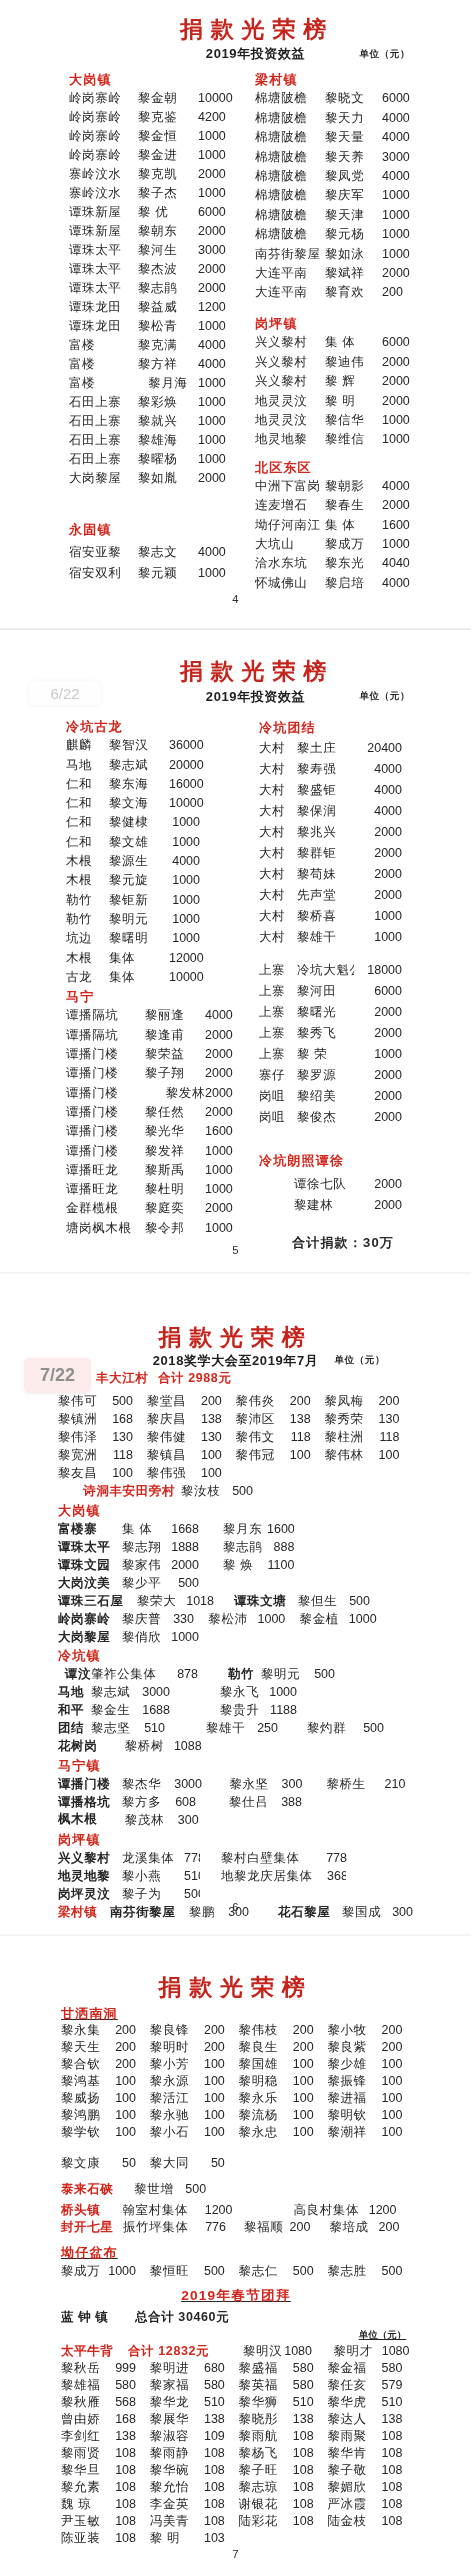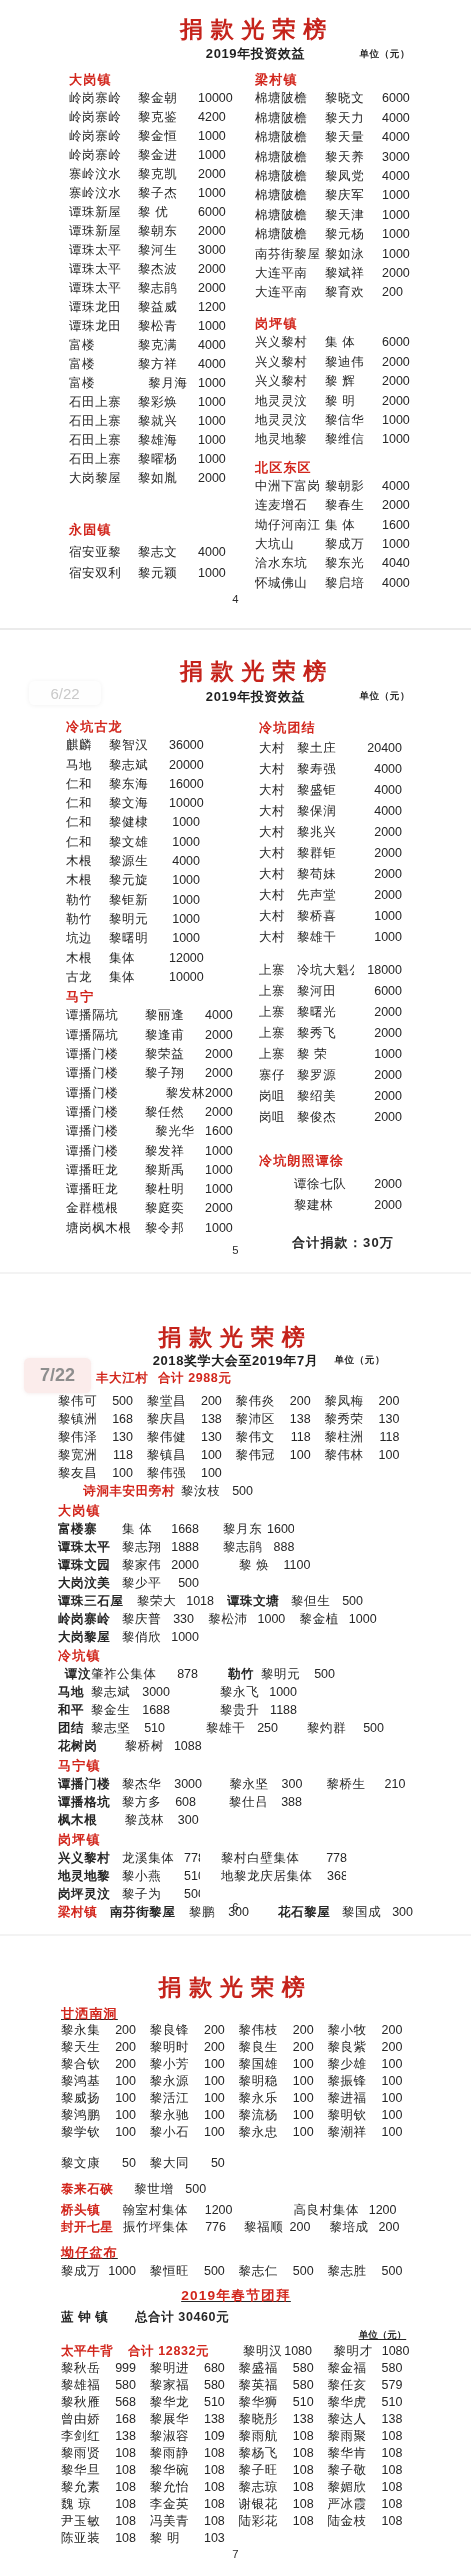--- a/index.html
+++ b/index.html
@@ -401,21 +401,21 @@
           <span class="ncell" style="width: 60px; text-align: right;">黎发林</span>
           <span class="acell">2000</span>
         </div>
         <div class="row" style="width: 158px;">
           <span class="vcell" style="width: 79px;">谭播门楼</span>
           <span class="ncell" style="width: 60px;">黎任然</span>
           <span class="acell">2000</span>
         </div>
         <div class="row" style="width: 158px;">
           <span class="vcell" style="width: 79px;">谭播门楼</span>
-          <span class="ncell" style="width: 60px; text-align: center;">黎光华</span>
+          <span class="ncell" style="width: 60px;">黎光华</span>
           <span class="acell">1600</span>
         </div>
         <div class="row" style="width: 158px;">
           <span class="vcell" style="width: 79px;">谭播门楼</span>
           <span class="ncell" style="width: 60px;">黎发祥</span>
           <span class="acell">1000</span>
         </div>
         <div class="row" style="width: 158px;">
           <span class="vcell" style="width: 79px;">谭播旺龙</span>
           <span class="ncell" style="width: 60px;">黎斯禹</span>
@@ -605,35 +605,35 @@
             <span class="cname">黎友昌</span>
             <span class="camt">100</span>
           </span><span class="cell">
             <span class="cname">黎伟强</span>
             <span class="camt">100</span>
           </span></div>
         <div class="line"><span class="seg r" style="width: 117px; text-align: right;">诗洞丰安田旁村</span><span class="seg" style="width: 42px; margin-left: 6px;">黎汝枝</span><span class="seg n" style="width: 30px;">500</span></div>
         <div class="line hline" style="margin-top: 1.8px;">大岗镇</div>
         <div class="line"><span class="seg b" style="width: 64px;">富楼寨</span><span class="seg" style="width: 48px;">集 体</span><span class="seg n" style="width: 29px;">1668</span><span class="seg" style="width: 44px; margin-left: 24px;">黎月东</span><span class="seg n" style="width: 27.4px;">1600</span></div>
         <div class="line"><span class="seg b" style="width: 64px;">谭珠太平</span><span class="seg" style="width: 48px;">黎志翔</span><span class="seg n" style="width: 29px;">1888</span><span class="seg" style="width: 44px; margin-left: 24px;">黎志鹃</span><span class="seg n" style="width: 27.4px;">888</span></div>
-        <div class="line"><span class="seg b" style="width: 64px;">谭珠文园</span><span class="seg" style="width: 48px;">黎家伟</span><span class="seg n" style="width: 29px;">2000</span><span class="seg" style="width: 44px; margin-left: 40px;">黎 焕</span><span class="seg n" style="width: 27.4px;">1100</span></div>
+        <div class="line"><span class="seg b" style="width: 64px;">谭珠文园</span><span class="seg" style="width: 48px;">黎家伟</span><span class="seg n" style="width: 29px;">2000</span><span class="seg" style="width: 44px; margin-left: 24px;">黎 焕</span><span class="seg n" style="width: 27.4px;">1100</span></div>
         <div class="line"><span class="seg b" style="width: 64px;">大岗汶美</span><span class="seg" style="width: 48px;">黎少平</span><span class="seg n" style="width: 29px;">500</span></div>
-        <div class="line"><span class="seg b" style="width: 79px;">谭珠三石屋</span><span class="seg" style="width: 48px;">黎荣大</span><span class="seg n" style="width: 29px;">1018</span><span class="seg b" style="width: 64px; margin-left: 13px;">谭珠文塘</span><span class="seg" style="width: 48px;">黎但生</span><span class="seg n" style="width: 24px;">500</span></div>
+        <div class="line"><span class="seg b" style="width: 79px;">谭珠三石屋</span><span class="seg" style="width: 48px;">黎荣大</span><span class="seg n" style="width: 29px;">1018</span><span class="seg b" style="width: 64px; margin-left: 20px;">谭珠文塘</span><span class="seg" style="width: 48px;">黎但生</span><span class="seg n" style="width: 24px;">500</span></div>
         <div class="line"><span class="seg b" style="width: 64px;">岭岗寨岭</span><span class="seg" style="width: 48px;">黎庆普</span><span class="seg n" style="width: 24px;">330</span><span class="seg" style="width: 48px; margin-left: 14.3px;">黎松沛</span><span class="seg n" style="width: 29px;">1000</span><span class="seg" style="width: 48px; margin-left: 14.3px;">黎金植</span><span class="seg n" style="width: 29px;">1000</span></div>
         <div class="line"><span class="seg b" style="width: 64px;">大岗黎屋</span><span class="seg" style="width: 48px;">黎俏欣</span><span class="seg n" style="width: 29px;">1000</span></div>
         <div class="line hline" style="margin-top: 1.8px;">冷坑镇</div>
         <div class="line"><span class="seg b" style="width: 33px; text-align: right;">谭汶</span><span class="seg" style="width: 81px;">肇祚公集体</span><span class="seg n" style="width: 26px;">878</span><span class="seg b" style="width: 33px; margin-left: 30px;">勒竹</span><span class="seg" style="width: 48px;">黎明元</span><span class="seg n" style="width: 26px;">500</span></div>
         <div class="line"><span class="seg b" style="width: 33px;">马地</span><span class="seg" style="width: 48px;">黎志斌</span><span class="seg n" style="width: 31px;">3000</span><span class="seg" style="width: 48px; margin-left: 50px;">黎永飞</span><span class="seg n" style="width: 29px;">1000</span></div>
         <div class="line"><span class="seg b" style="width: 33px;">和平</span><span class="seg" style="width: 48px;">黎金生</span><span class="seg n" style="width: 31px;">1688</span><span class="seg" style="width: 48px; margin-left: 50px;">黎贵升</span><span class="seg n" style="width: 29px;">1188</span></div>
         <div class="line"><span class="seg b" style="width: 33px;">团结</span><span class="seg" style="width: 48px;">黎志坚</span><span class="seg n" style="width: 26px;">510</span><span class="seg" style="width: 48px; margin-left: 41px;">黎雄干</span><span class="seg n" style="width: 24px;">250</span><span class="seg" style="width: 48px; margin-left: 29px;">黎灼群</span><span class="seg n" style="width: 29px;">500</span></div>
         <div class="line"><span class="seg b" style="width: 50px;">花树岗</span><span class="seg" style="width: 48px; margin-left: 16.7px;">黎桥树</span><span class="seg n" style="width: 29px;">1088</span></div>
         <div class="line hline" style="margin-top: 1.8px;">马宁镇</div>
         <div class="line"><span class="seg b" style="width: 64px;">谭播门楼</span><span class="seg" style="width: 50px;">黎杰华</span><span class="seg n" style="width: 30px;">3000</span><span class="seg" style="width: 48px; margin-left: 27.4px;">黎永坚</span><span class="seg n" style="width: 25px;">300</span><span class="seg" style="width: 48px; margin-left: 24px;">黎桥生</span><span class="seg n" style="width: 31px;">210</span></div>
         <div class="line"><span class="seg b" style="width: 64px;">谭播格坑</span><span class="seg" style="width: 50px;">黎方多</span><span class="seg n" style="width: 24px;">608</span><span class="seg" style="width: 48px; margin-left: 33px;">黎仕吕</span><span class="seg n" style="width: 25px;">388</span></div>
-        <div class="line"><span class="seg b" style="width: 50px;">枫木根</span><span class="seg" style="width: 48px; margin-left: 16.7px;">黎茂林</span><span class="seg n" style="width: 26px;">300</span></div>
+        <div class="line"><span class="seg b" style="width: 50px; font-family: Liberation Mono, monospace;">枫木根</span><span class="seg" style="width: 48px; margin-left: 16.7px;">黎茂林</span><span class="seg n" style="width: 26px;">300</span></div>
         <div class="line hline" style="margin-top: 1.8px;">岗坪镇</div>
         <div class="line"><span class="seg b" style="width: 64px;">兴义黎村</span><span class="seg" style="width: 62px;">龙溪集体</span><span class="seg n" style="width: 15.5px;">778</span><span class="seg" style="width: 91px; margin-left: 21.5px;">黎村白壁集体</span><span class="seg n" style="width: 35px;">778</span></div>
         <div class="line"><span class="seg b" style="width: 64px;">地灵地黎</span><span class="seg" style="width: 62px;">黎小燕</span><span class="seg n" style="width: 15.5px;">510</span><span class="seg" style="width: 106px; margin-left: 21.5px;">地黎龙庆居集体</span><span class="seg n" style="width: 19px;">368</span></div>
         <div class="line"><span class="seg b" style="width: 64px;">岗坪灵汶</span><span class="seg" style="width: 62px;">黎子为</span><span class="seg n" style="width: 15.5px;">500</span></div>
         <div class="line"><span class="seg r" style="width: 52px;">梁村镇</span><span class="seg b" style="width: 79px;">南芬街黎屋</span><span class="seg" style="width: 36px;">黎鹏</span><span class="seg n" style="width: 24px;">300</span><span class="seg b" style="width: 64px; margin-left: 29px;">花石黎屋</span><span class="seg" style="width: 47px;">黎国成</span><span class="seg n" style="width: 24px;">300</span></div>
       </div>
       <div class="pageno" style="top: 627px;">6</div>
     </section>
     <section class="page" style="top: 1935px; height: 641px;">
       <div class="title" style="top: 37px;">捐款光荣榜</div>

